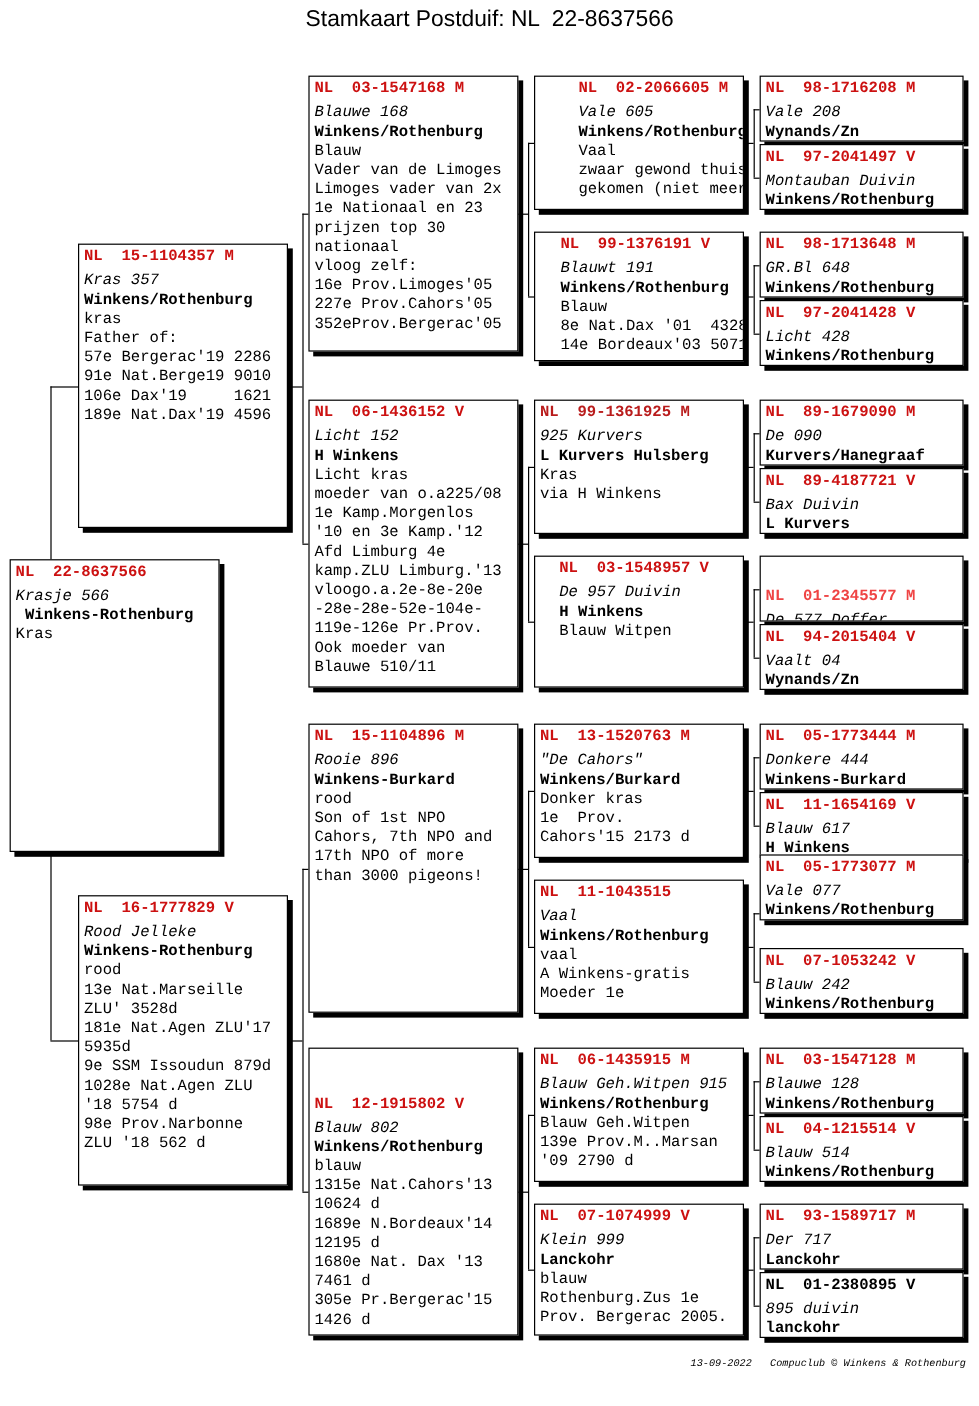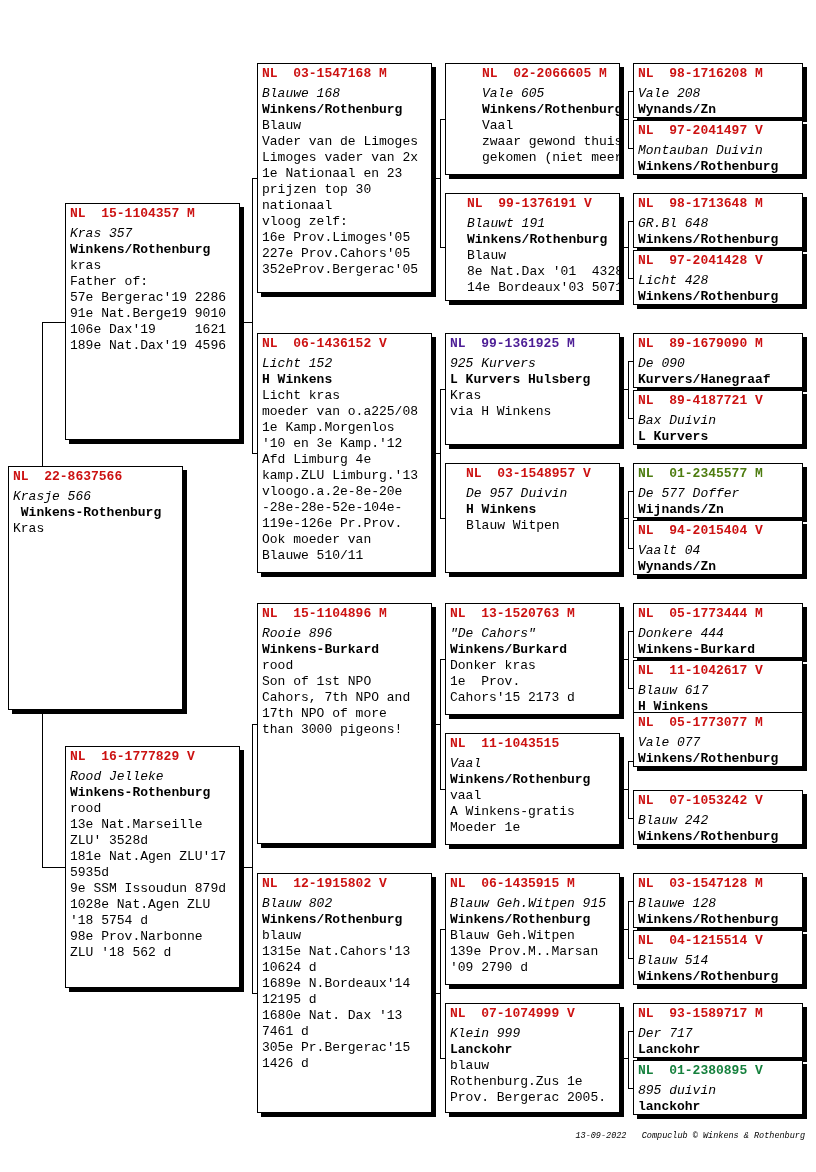--- a/index.html
+++ b/index.html
@@ -20,20 +20,21 @@
   .owner{position:absolute;left:8px;top:1014px;white-space:pre;}
   .owner-name{font-size:18px;font-weight:bold;letter-spacing:1px;margin-bottom:8px;}
   .owner-line{font-size:13px;line-height:22px;}
   .print-footer{position:absolute;right:11px;top:1131px;font-size:8.5px;
                 font-style:italic;white-space:pre;}
 </style>
 </head>
 <body>
 
 <div class="page">
+  <div class="title">Stamkaart Postduif: NL  22-8637566</div>
   <div id="tree">
       <div class="box" style="left: 8px; top: 466px; width: 175px; height: 244px;">
         <div class="ring" style="color: rgb(204, 17, 17);">NL  22-8637566</div>
         <div class="pname">Krasje 566</div>
         <div class="pbreeder"> Winkens-Rothenburg</div>
         <div class="pline">Kras</div>
       </div>
       <div class="box" style="left: 65px; top: 203px; width: 175px; height: 237px;">
         <div class="ring" style="color: rgb(204, 17, 17);">NL  15-1104357 M</div>
         <div class="pname">Kras 357</div>
@@ -95,21 +96,21 @@
         <div class="ring" style="color: rgb(204, 17, 17);">NL  15-1104896 M</div>
         <div class="pname">Rooie 896</div>
         <div class="pbreeder">Winkens-Burkard</div>
         <div class="pline">rood</div>
         <div class="pline">Son of 1st NPO</div>
         <div class="pline">Cahors, 7th NPO and</div>
         <div class="pline">17th NPO of more</div>
         <div class="pline">than 3000 pigeons!</div>
       </div>
       <div class="box" style="left: 257px; top: 873px; width: 175px; height: 240px;">
-        <div class="ring" style="color: rgb(204, 17, 17);">NL  12-1915802 V</div>
+        <div class="ring" style="color: rgb(204, 17, 17); margin-top: 36px;">NL  12-1915802 V</div>
         <div class="pname">Blauw 802</div>
         <div class="pbreeder">Winkens/Rothenburg</div>
         <div class="pline">blauw</div>
         <div class="pline">1315e Nat.Cahors'13</div>
         <div class="pline">10624 d</div>
         <div class="pline">1689e N.Bordeaux'14</div>
         <div class="pline">12195 d</div>
         <div class="pline">1680e Nat. Dax '13</div>
         <div class="pline">7461 d</div>
         <div class="pline">305e Pr.Bergerac'15</div>
@@ -125,21 +126,21 @@
       </div>
       <div class="box" style="left: 445px; top: 193px; width: 175px; height: 108px; padding-left: 21px;">
         <div class="ring" style="color: rgb(204, 17, 17);">NL  99-1376191 V</div>
         <div class="pname">Blauwt 191</div>
         <div class="pbreeder">Winkens/Rothenburg</div>
         <div class="pline">Blauw</div>
         <div class="pline">8e Nat.Dax '01  4328</div>
         <div class="pline">14e Bordeaux'03 5071</div>
       </div>
       <div class="box" style="left: 445px; top: 333px; width: 175px; height: 112px;">
-        <div class="ring" style="color: #4c1d95;">NL  99-1361925 M</div>
+        <div class="ring" style="color: #b91c1c;">NL  99-1361925 M</div>
         <div class="pname">925 Kurvers</div>
         <div class="pbreeder">L Kurvers Hulsberg</div>
         <div class="pline">Kras</div>
         <div class="pline">via H Winkens</div>
       </div>
       <div class="box" style="left: 445px; top: 463px; width: 175px; height: 110px; padding-left: 20px;">
         <div class="ring" style="color: rgb(204, 17, 17);">NL  03-1548957 V</div>
         <div class="pname">De 957 Duivin</div>
         <div class="pbreeder">H Winkens</div>
         <div class="pline">Blauw Witpen</div>
@@ -200,36 +201,36 @@
         <div class="ring" style="color: rgb(204, 17, 17);">NL  89-1679090 M</div>
         <div class="pname">De 090</div>
         <div class="pbreeder">Kurvers/Hanegraaf</div>
       </div>
       <div class="box" style="left: 633px; top: 390px; width: 170px; height: 55px;">
         <div class="ring" style="color: rgb(204, 17, 17);">NL  89-4187721 V</div>
         <div class="pname">Bax Duivin</div>
         <div class="pbreeder">L Kurvers</div>
       </div>
       <div class="box" style="left: 633px; top: 463px; width: 170px; height: 55px;">
-        <div class="ring" style="color: #4d7c0f;">NL  01-2345577 M</div>
+        <div class="ring" style="color: #ef4444; margin-top: 23px;">NL  01-2345577 M</div>
         <div class="pname">De 577 Doffer</div>
         <div class="pbreeder">Wijnands/Zn</div>
       </div>
       <div class="box" style="left: 633px; top: 520px; width: 170px; height: 55px;">
         <div class="ring" style="color: rgb(204, 17, 17);">NL  94-2015404 V</div>
         <div class="pname">Vaalt 04</div>
         <div class="pbreeder">Wynands/Zn</div>
       </div>
       <div class="box" style="left: 633px; top: 603px; width: 170px; height: 55px;">
         <div class="ring" style="color: rgb(204, 17, 17);">NL  05-1773444 M</div>
         <div class="pname">Donkere 444</div>
         <div class="pbreeder">Winkens-Burkard</div>
       </div>
       <div class="box" style="left: 633px; top: 660px; width: 170px; height: 55px;">
-        <div class="ring" style="color: rgb(204, 17, 17);">NL  11-1042617 V</div>
+        <div class="ring" style="color: rgb(204, 17, 17);">NL  11-1654169 V</div>
         <div class="pname">Blauw 617</div>
         <div class="pbreeder">H Winkens</div>
       </div>
       <div class="box" style="left: 633px; top: 693px; width: 170px; height: 55px; margin-top: 19px;">
         <div class="ring" style="color: rgb(204, 17, 17);">NL  05-1773077 M</div>
         <div class="pname">Vale 077</div>
         <div class="pbreeder">Winkens/Rothenburg</div>
       </div>
       <div class="box" style="left: 633px; top: 790px; width: 170px; height: 55px;">
         <div class="ring" style="color: rgb(204, 17, 17);">NL  07-1053242 V</div>
@@ -245,21 +246,21 @@
         <div class="ring" style="color: rgb(204, 17, 17);">NL  04-1215514 V</div>
         <div class="pname">Blauw 514</div>
         <div class="pbreeder">Winkens/Rothenburg</div>
       </div>
       <div class="box" style="left: 633px; top: 1003px; width: 170px; height: 55px;">
         <div class="ring" style="color: rgb(204, 17, 17);">NL  93-1589717 M</div>
         <div class="pname">Der 717</div>
         <div class="pbreeder">Lanckohr</div>
       </div>
       <div class="box" style="left: 633px; top: 1060px; width: 170px; height: 55px;">
-        <div class="ring" style="color: #15803d;">NL  01-2380895 V</div>
+        <div class="ring" style="color: #000000;">NL  01-2380895 V</div>
         <div class="pname">895 duivin</div>
         <div class="pbreeder">lanckohr</div>
       </div>
       <div class="cline" style="left: 252px; top: 178px; width: 5px; height: 1px;"></div>
       <div class="cline" style="left: 252px; top: 453px; width: 5px; height: 1px;"></div>
       <div class="cline" style="left: 252px; top: 178px; width: 1px; height: 275px;"></div>
       <div class="cline" style="left: 240px; top: 321.5px; width: 12px; height: 1px;"></div>
       <div class="cline" style="left: 252px; top: 723.5px; width: 5px; height: 1px;"></div>
       <div class="cline" style="left: 252px; top: 993px; width: 5px; height: 1px;"></div>
       <div class="cline" style="left: 252px; top: 723.5px; width: 1px; height: 269.5px;"></div>

